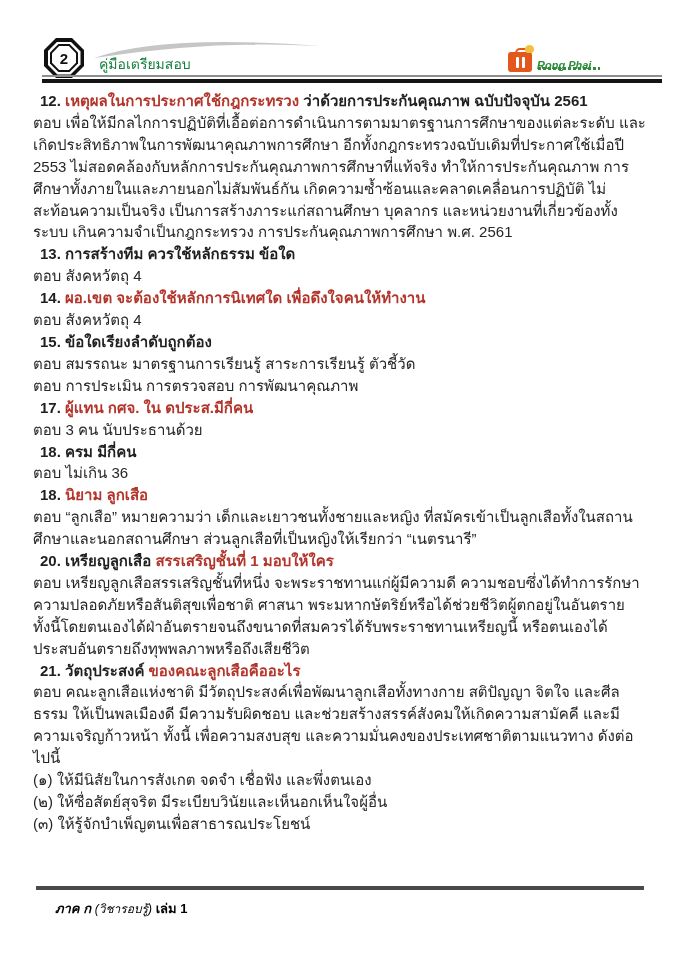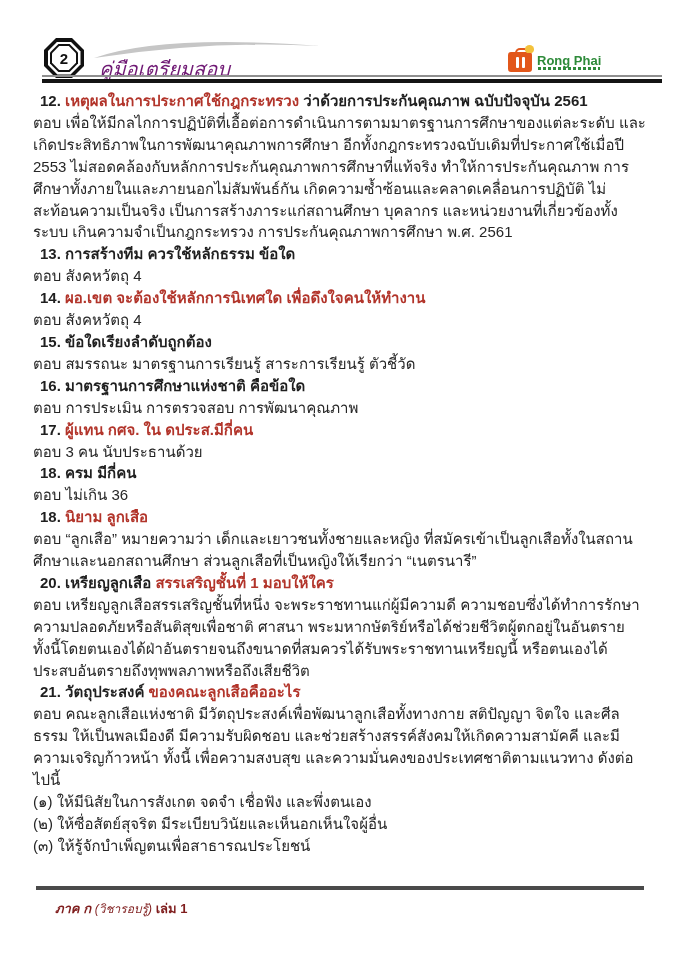--- a/index.html
+++ b/index.html
@@ -11,46 +11,46 @@
   .header{position:absolute;top:0;left:0;right:0;height:88px;}
   .swoosh{position:absolute;left:92px;top:36px;width:235px;height:26px;}
   .badge{position:absolute;left:44px;top:38px;width:40px;height:40px;}
   .oct{clip-path:polygon(30% 0,70% 0,100% 30%,100% 70%,70% 100%,30% 100%,0 70%,0 30%);}
   .oct-1{width:40px;height:40px;background:#111;position:absolute;left:0;top:0;}
   .oct-2{width:33px;height:33px;background:#fff;position:absolute;left:3.5px;top:3.5px;}
   .oct-3{width:28px;height:28px;background:#111;position:absolute;left:6px;top:6px;}
   .oct-4{width:24px;height:24px;background:#fff;position:absolute;left:8px;top:8px;
          display:flex;align-items:center;justify-content:center;
          font-weight:700;font-size:15px;color:#111;}
-  .hdr-title{position:absolute;left:99px;top:53px;font-size:20px;color:#701a75;font-style:italic;}
+  .hdr-title{position:absolute;left:99px;top:53px;font-size:14px;color:#15803d;}
   .hdr-rule{position:absolute;left:42px;right:16px;top:75px;}
   .hdr-rule .thin{height:1.5px;background:#8f8f8f;}
   .hdr-rule .thick{height:4.5px;background:#141414;margin-top:2px;}
   
   .logo{position:absolute;left:508px;top:49px;height:30px;}
   .logo-icon{position:absolute;left:0;top:3px;width:24px;height:20px;background:var(--orange);
              border-radius:3px;display:flex;align-items:center;justify-content:center;gap:3px;}
   .logo-icon::before{content:"";position:absolute;top:-4px;left:7px;width:10px;height:6px;
              border:2px solid var(--orange);border-bottom:none;border-radius:5px 5px 0 0;}
   .logo-bar{width:3px;height:11px;background:#fff;border-radius:1px;}
   .logo-chick{position:absolute;left:17px;top:-4px;width:9px;height:8px;background:#f3c23c;
              border-radius:50% 50% 45% 45%;}
-  .logo-text{position:absolute;left:29px;top:4px;font-size:13px;font-weight:700;
+  .logo-text{position:absolute;left:29px;top:10px;font-size:11px;font-style:italic;font-weight:700;
              color:var(--green);white-space:nowrap;}
   .logo-tagline{position:absolute;left:30px;top:18px;width:62px;height:3px;
              background:repeating-linear-gradient(90deg,var(--green) 0 3px,transparent 3px 5px);}
   
   .content{position:absolute;left:33px;top:90px;width:614px;font-size:15px;line-height:21.9px;}
   .q-line{font-weight:700;color:#1f1f1f;margin-left:7px;}
   .q-line .red{color:var(--red);}
   .a-par{font-weight:400;}
   .a-par .b{font-weight:400;}
   
   .footer-rule{position:absolute;left:36px;right:34px;top:886px;height:4px;background:#4a4a4a;}
-  .footer{position:absolute;left:55px;top:898px;font-size:13px;color:#7f1d1d;white-space:nowrap;}
+  .footer{position:absolute;left:55px;top:898px;font-size:13px;color:#000000;white-space:nowrap;}
   .footer .part{font-weight:700;font-style:italic;}
   .footer .mid{font-size:12px;font-style:italic;}
   .footer .vol{font-weight:700;}
 </style>
 </head>
 <body style="color: rgb(38, 38, 38);">
 
 <div class="header">
   <svg class="swoosh" viewBox="0 0 235 26" aria-hidden="true">
     <path d="M2,22 Q70,-2 228,10 Q120,4 2,22 Z" fill="#c6c6c6"></path>
@@ -83,21 +83,20 @@
 
 <div class="content" id="qa-list">
     <div class="q-line"><span>12. </span><span class="red">เหตุผลในการประกาศใช้กฎกระทรวง</span><span> ว่าด้วยการประกันคุณภาพ ฉบับปัจจุบัน 2561</span></div>
     <div class="a-par"><span class="b">ตอบ</span><span> เพื่อให้มีกลไกการปฏิบัติที่เอื้อต่อการดำเนินการตามมาตรฐานการศึกษาของแต่ละระดับ และเกิดประสิทธิภาพในการพัฒนาคุณภาพการศึกษา อีกทั้งกฎกระทรวงฉบับเดิมที่ประกาศใช้เมื่อปี 2553 ไม่สอดคล้องกับหลักการประกันคุณภาพการศึกษาที่แท้จริง ทำให้การประกันคุณภาพ การศึกษาทั้งภายในและภายนอกไม่สัมพันธ์กัน เกิดความซ้ำซ้อนและคลาดเคลื่อนการปฏิบัติ ไม่สะท้อนความเป็นจริง เป็นการสร้างภาระแก่สถานศึกษา บุคลากร และหน่วยงานที่เกี่ยวข้องทั้งระบบ เกินความจำเป็นกฎกระทรวง การประกันคุณภาพการศึกษา พ.ศ. 2561</span></div>
     <div class="q-line"><span>13. </span><span>การสร้างทีม ควรใช้หลักธรรม ข้อใด</span></div>
     <div class="a-par"><span class="b">ตอบ</span><span> สังคหวัตถุ 4</span></div>
     <div class="q-line"><span>14. </span><span class="red">ผอ.เขต จะต้องใช้หลักการนิเทศใด เพื่อดึงใจคนให้ทำงาน</span></div>
     <div class="a-par"><span class="b">ตอบ</span><span> สังคหวัตถุ 4</span></div>
     <div class="q-line"><span>15. </span><span>ข้อใดเรียงลำดับถูกต้อง</span></div>
     <div class="a-par"><span class="b">ตอบ</span><span> สมรรถนะ มาตรฐานการเรียนรู้ สาระการเรียนรู้ ตัวชี้วัด</span></div>
-    <div class="q-line"><span>16. </span><span>มาตรฐานการศึกษาแห่งชาติ คือข้อใด</span></div>
     <div class="a-par"><span class="b">ตอบ</span><span> การประเมิน การตรวจสอบ การพัฒนาคุณภาพ</span></div>
     <div class="q-line"><span>17. </span><span class="red">ผู้แทน กศจ. ใน ดประส.มีกี่คน</span></div>
     <div class="a-par"><span class="b">ตอบ</span><span> 3 คน นับประธานด้วย</span></div>
     <div class="q-line"><span>18. </span><span>ครม มีกี่คน</span></div>
     <div class="a-par"><span class="b">ตอบ</span><span> ไม่เกิน 36</span></div>
     <div class="q-line"><span>18. </span><span class="red">นิยาม ลูกเสือ</span></div>
     <div class="a-par"><span class="b">ตอบ</span><span class="b"> “ลูกเสือ”</span><span> หมายความว่า </span><span class="b">เด็กและเยาวชนทั้งชายและหญิง</span><span> ที่สมัครเข้าเป็นลูกเสือทั้งในสถานศึกษาและนอกสถานศึกษา ส่วนลูกเสือที่เป็น</span><span class="b">หญิงให้เรียกว่า “เนตรนารี”</span></div>
     <div class="q-line"><span>20. </span><span>เหรียญลูกเสือ </span><span class="red">สรรเสริญชั้นที่ 1 มอบให้ใคร</span></div>
     <div class="a-par"><span class="b">ตอบ เหรียญลูกเสือสรรเสริญชั้นที่หนึ่ง</span><span> จะพระราชทานแก่ผู้มีความดี ความชอบซึ่งได้ทำการรักษาความปลอดภัยหรือสันติสุขเพื่อชาติ ศาสนา พระมหากษัตริย์หรือได้ช่วยชีวิตผู้ตกอยู่ในอันตราย ทั้งนี้โดยตนเองได้ฝ่าอันตรายจนถึงขนาดที่สมควรได้รับพระราชทานเหรียญนี้ หรือตนเองได้ประสบอันตรายถึงทุพพลภาพหรือถึงเสียชีวิต</span></div>
     <div class="q-line"><span>21. </span><span>วัตถุประสงค์ </span><span class="red">ของคณะลูกเสือคืออะไร</span></div>

